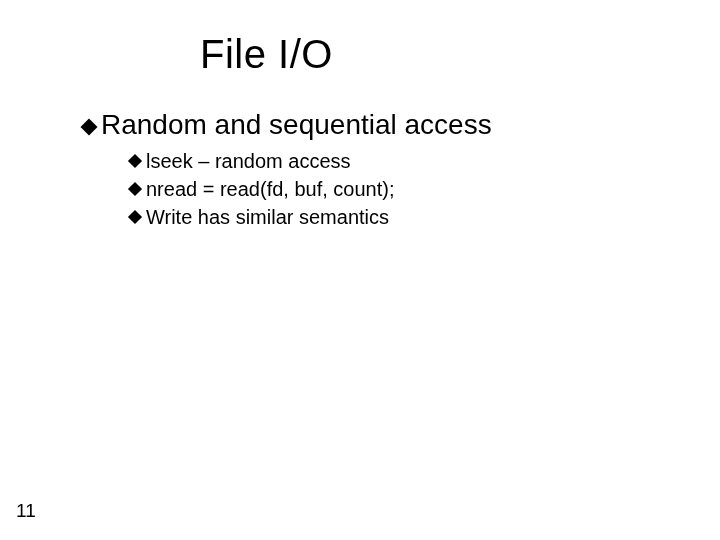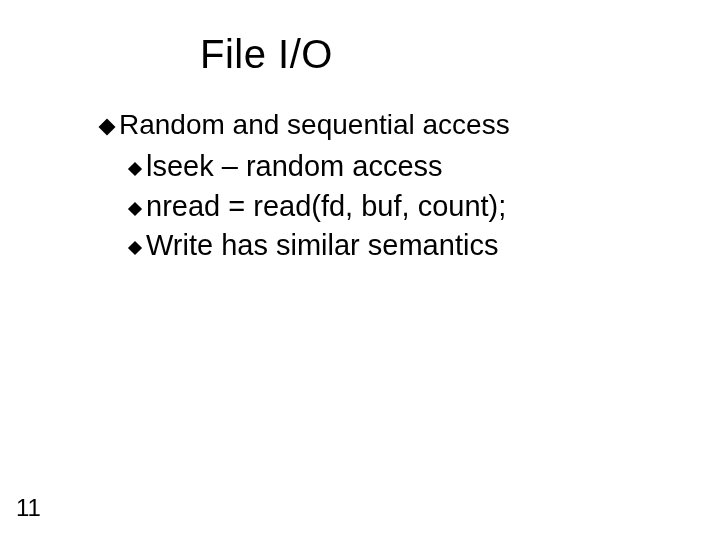--- a/index.html
+++ b/index.html
@@ -20,31 +20,31 @@
   .title {
     position: absolute;
     left: 200px;
     top: 32px;
     font-size: 40px;
     font-weight: 400;
     letter-spacing: 0.5px;
   }
   .level1 {
     position: absolute;
-    left: 101px;
+    left: 83px;
     top: 108px;
     font-size: 28px;
     line-height: 1.2;
   }
   .level2-block {
     position: absolute;
     left: 130px;
     top: 148px;
     width: 520px;
-    font-size: 29px;
+    font-size: 20px;
     line-height: 1.3;
   }
   .bullet-row {
     display: block;
     margin-bottom: 2px;
   }
   .diamond {
     display: inline-block;
     width: 12px;
     height: 12px;
@@ -55,21 +55,21 @@
   }
   .diamond.small {
     width: 10px;
     height: 10px;
     vertical-align: 2px;
   }
   .page-number {
     position: absolute;
     left: 16px;
     bottom: 18px;
-    font-size: 24px;
+    font-size: 19px;
   }
 </style>
 </head>
 <body>
 
 <div class="slide">
 
   <div class="title">File I/O</div>
 
   <div class="level1">

